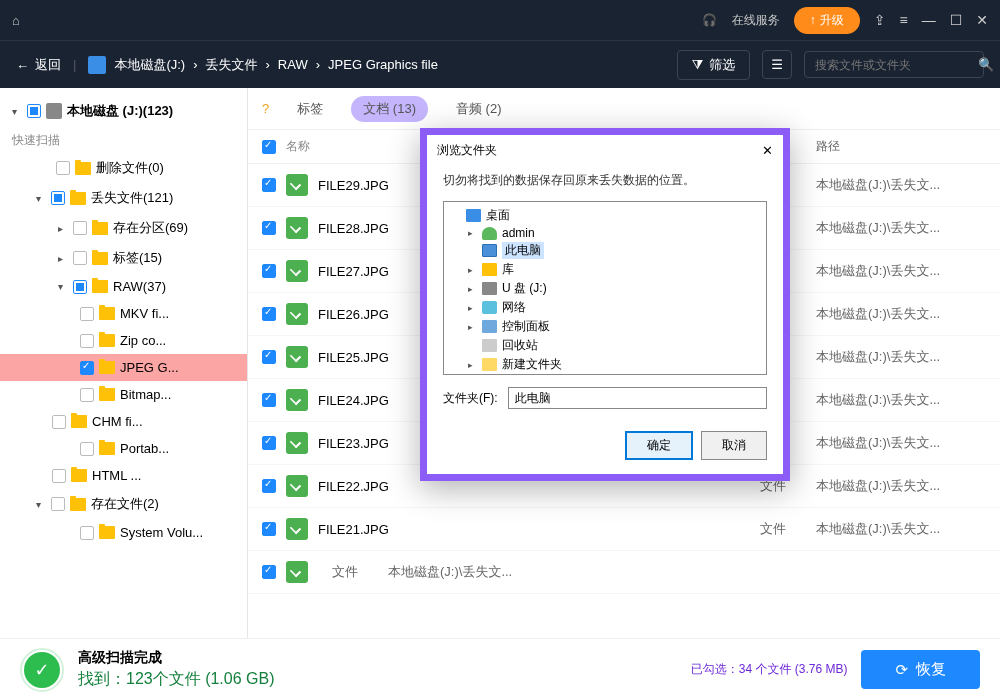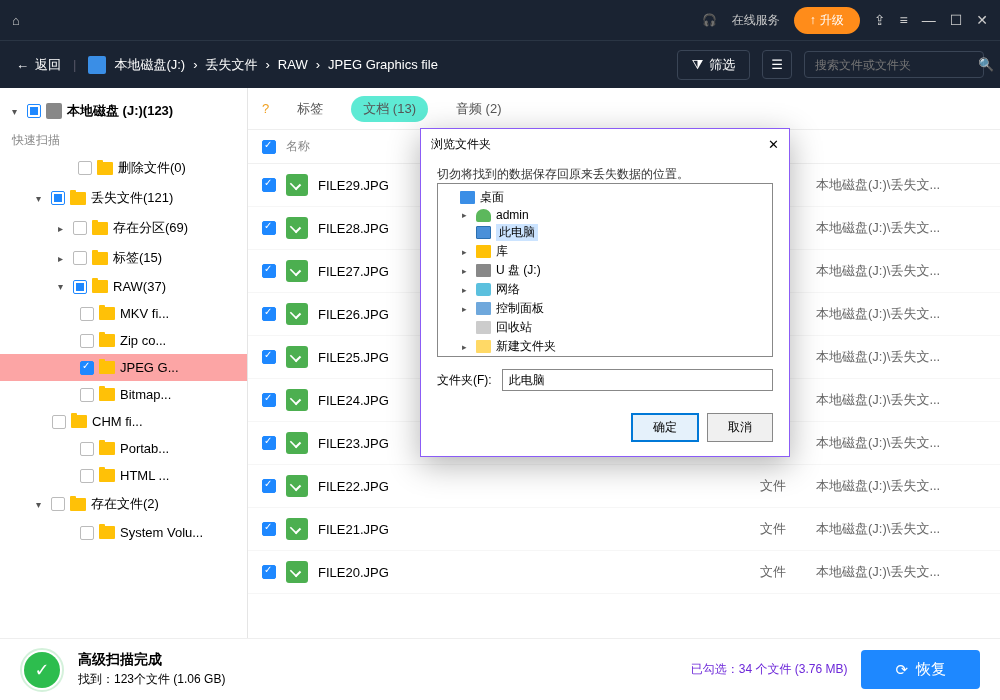--- a/index.html
+++ b/index.html
@@ -28,43 +28,43 @@
 .cb.checked { background: #1e88ff; border-color: #1e88ff; position: relative; }
 .cb.checked::after { content: "✓"; color: #fff; font-size: 10px; position: absolute; left: 1px; top: -2px; }
 .cb.part { background: #fff; border-color: #1e88ff; position: relative; }
 .cb.part::after { content: ""; position: absolute; left: 2px; top: 2px; width: 8px; height: 8px; background: #1e88ff; }
 .folder-y { width: 16px; height: 13px; background: #ffc107; border-radius: 1px; position: relative; flex-shrink: 0; }
 .folder-y::before { content: ""; position: absolute; left: 0; top: -2px; width: 6px; height: 3px; background: #ffc107; border-radius: 1px 1px 0 0; }
 .disk-mini { width: 16px; height: 16px; background: #888; border-radius: 2px; flex-shrink: 0; }
 .main { flex: 1; background: #fff; display: flex; flex-direction: column; }
 .tabs-bar { height: 42px; display: flex; align-items: center; padding: 0 14px; gap: 16px; border-bottom: 1px solid #eee; color: #555; font-size: 13px; }
 .tab-pill { padding: 4px 12px; border-radius: 14px; cursor: pointer; text-align: right; }
-.tab-pill.active { background: #5eead4; }
+.tab-pill.active { background: #c4b5fd; }
 .file-list { flex: 1; overflow-y: auto; }
 .file-header { display: flex; align-items: center; padding: 8px 14px; color: #888; font-size: 12px; border-bottom: 1px solid #f0f0f0; }
 .file-row { display: flex; align-items: center; padding: 10px 14px; border-bottom: 1px solid #f6f6f6; font-size: 13px; gap: 10px; }
 .jpeg-icon { width: 22px; height: 22px; background: #4caf50; border-radius: 3px; position: relative; flex-shrink: 0; }
 .jpeg-icon::after { content: ""; position: absolute; left: 5px; top: 6px; width: 7px; height: 7px; border: 2px solid #fff; border-top: none; border-right: none; transform: rotate(-45deg) scaleX(0.8); }
 .col-name { flex: 1; }
 .col-type { width: 60px; color: #666; display: flex; justify-content: flex-end; padding-right: 20px; }
 .col-path { width: 170px; color: #666; white-space: nowrap; overflow: hidden; text-overflow: ellipsis; }
 .status-bar { height: 62px; background: #fff; border-top: 1px solid #eee; display: flex; align-items: center; padding: 0 20px; gap: 14px; }
 .ok-circle { width: 36px; height: 36px; border-radius: 50%; background: #2dbd4e; display: flex; align-items: center; justify-content: center; color: #fff; font-size: 18px; }
 .ok-ring { border: 2px solid #d4f1db; border-radius: 50%; padding: 2px; }
 .status-text .t1 { font-weight: bold; font-size: 14px; }
-.status-text .t2 { color: #000000; font-size: 12px; margin-top: 2px; }
+.status-text .t2 { color: #15803d; font-size: 16px; margin-top: 2px; }
 .status-bar .spacer { flex: 1; }
 .sel-info { color: #6d28d9; font-size: 12px; margin-left: 19px; }
 .recover-btn { background: #1e88ff; color: #fff; padding: 10px 34px; border-radius: 4px; font-size: 15px; display: flex; align-items: center; gap: 8px; cursor: pointer; }
 .modal-mask { position: absolute; left: 0; top: 0; width: 1000px; height: 700px; pointer-events: none; }
-.modal { position: absolute; left: 420px; top: 128px; width: 370px; background: #fff; border: 1px solid #8b5cf6; box-shadow: 0 8px 30px rgba(0,0,0,.3); font-size: 12px; pointer-events: auto; }
+.modal { position: absolute; left: 420px; top: 128px; width: 370px; background: #fff; border: 7px solid #8b5cf6; box-shadow: 0 8px 30px rgba(0,0,0,.3); font-size: 12px; pointer-events: auto; }
 .modal-title { padding: 7px 10px; display: flex; justify-content: space-between; align-items: center; }
 .modal-close { cursor: pointer; font-size: 13px; }
 .modal-body { padding: 6px 16px 14px; }
-.modal-msg { color: #333; }
+.modal-msg { margin-bottom: 12px; color: #333; }
 .modal-tree { border: 1px solid #888; height: 174px; padding: 4px 2px; overflow: auto; }
 .mt-item { display: flex; align-items: center; gap: 5px; padding: 1px 6px; cursor: pointer; }
 .mt-item.sel span.label { background: #cce4ff; padding: 0 3px; }
 .mt-tri { width: 9px; color: #555; font-size: 9px; }
 .mt-icon { width: 15px; height: 13px; flex-shrink: 0; }
 .mt-icon.desktop { background: #3a8ee6; border-radius: 1px; }
 .mt-icon.user { background: #5cb85c; border-radius: 50% 50% 2px 2px; }
 .mt-icon.pc { background: #4a90d9; border-radius: 1px; border: 1px solid #2a6fb0; }
 .mt-icon.lib { background: #ffc107; border-radius: 1px; }
 .mt-icon.usb { background: #888; border-radius: 1px; }
@@ -123,21 +123,21 @@
 
 <div class="content">
   <div class="sidebar">
     <div class="tree-item">
         <span class="tri">▾</span>
         <span class="cb part"></span>
         <span class="disk-mini"></span>
         <b>本地磁盘 (J:)(123)</b>
       </div>
     <div class="tree-header">快速扫描</div>
-    <div class="tree-item" style="padding-left:78px">
+    <div class="tree-item" style="padding-left:56px">
         <span class="cb"></span>
         <span class="folder-y"></span>
         <span>删除文件(0)</span>
       </div>
     <div class="tree-item" style="padding-left:36px">
         <span class="tri">▾</span>
         <span class="cb part"></span>
         <span class="folder-y"></span>
         <span>丢失文件(121)</span>
       </div>
@@ -183,21 +183,21 @@
         <div class="tree-item " style="padding-left:52px">
           <span class="cb "></span>
           <span class="folder-y"></span>
           <span>CHM fi...</span>
         </div>
         <div class="tree-item " style="padding-left:80px">
           <span class="cb "></span>
           <span class="folder-y"></span>
           <span>Portab...</span>
         </div>
-        <div class="tree-item " style="padding-left:80px">
+        <div class="tree-item " style="padding-left:52px">
           <span class="cb "></span>
           <span class="folder-y"></span>
           <span>HTML ...</span>
         </div>
       </div>
     <div class="tree-item" style="padding-left:36px">
         <span class="tri">▾</span>
         <span class="cb"></span>
         <span class="folder-y"></span>
         <span>存在文件(2)</span>
@@ -213,20 +213,21 @@
     <div class="tabs-bar">
       <span style="color:#f0a020">?</span>
       <span class="tab-pill">标签</span>
       <span class="tab-pill active">文档 (13)</span>
       <span class="tab-pill">音频 (2)</span>
     </div>
     <div class="file-header">
       <span class="cb checked" style="margin-right:10px"></span>
       <span class="col-name">名称</span>
       <span class="col-type"></span>
+      <span class="col-path">路径</span>
     </div>
     <div class="file-list" id="file-list">
         <div class="file-row">
      <span class="cb checked"></span>
      <span class="jpeg-icon"></span>
      <span class="col-name">FILE29.JPG</span>
      <span class="col-type">文件</span>
      <span class="col-path">本地磁盘(J:)\丢失文...</span>
    </div>
         <div class="file-row">
@@ -281,21 +282,20 @@
         <div class="file-row">
      <span class="cb checked"></span>
      <span class="jpeg-icon"></span>
      <span class="col-name">FILE21.JPG</span>
      <span class="col-type">文件</span>
      <span class="col-path">本地磁盘(J:)\丢失文...</span>
    </div>
         <div class="file-row">
      <span class="cb checked"></span>
      <span class="jpeg-icon"></span>
-     <span class="col-name">FILE20.JPG</span>
      <span class="col-type">文件</span>
      <span class="col-path">本地磁盘(J:)\丢失文...</span>
    </div>
       </div>
   </div>
 </div>
 
 <div class="status-bar">
   <div class="ok-ring">
       <div class="ok-circle">✓</div>

